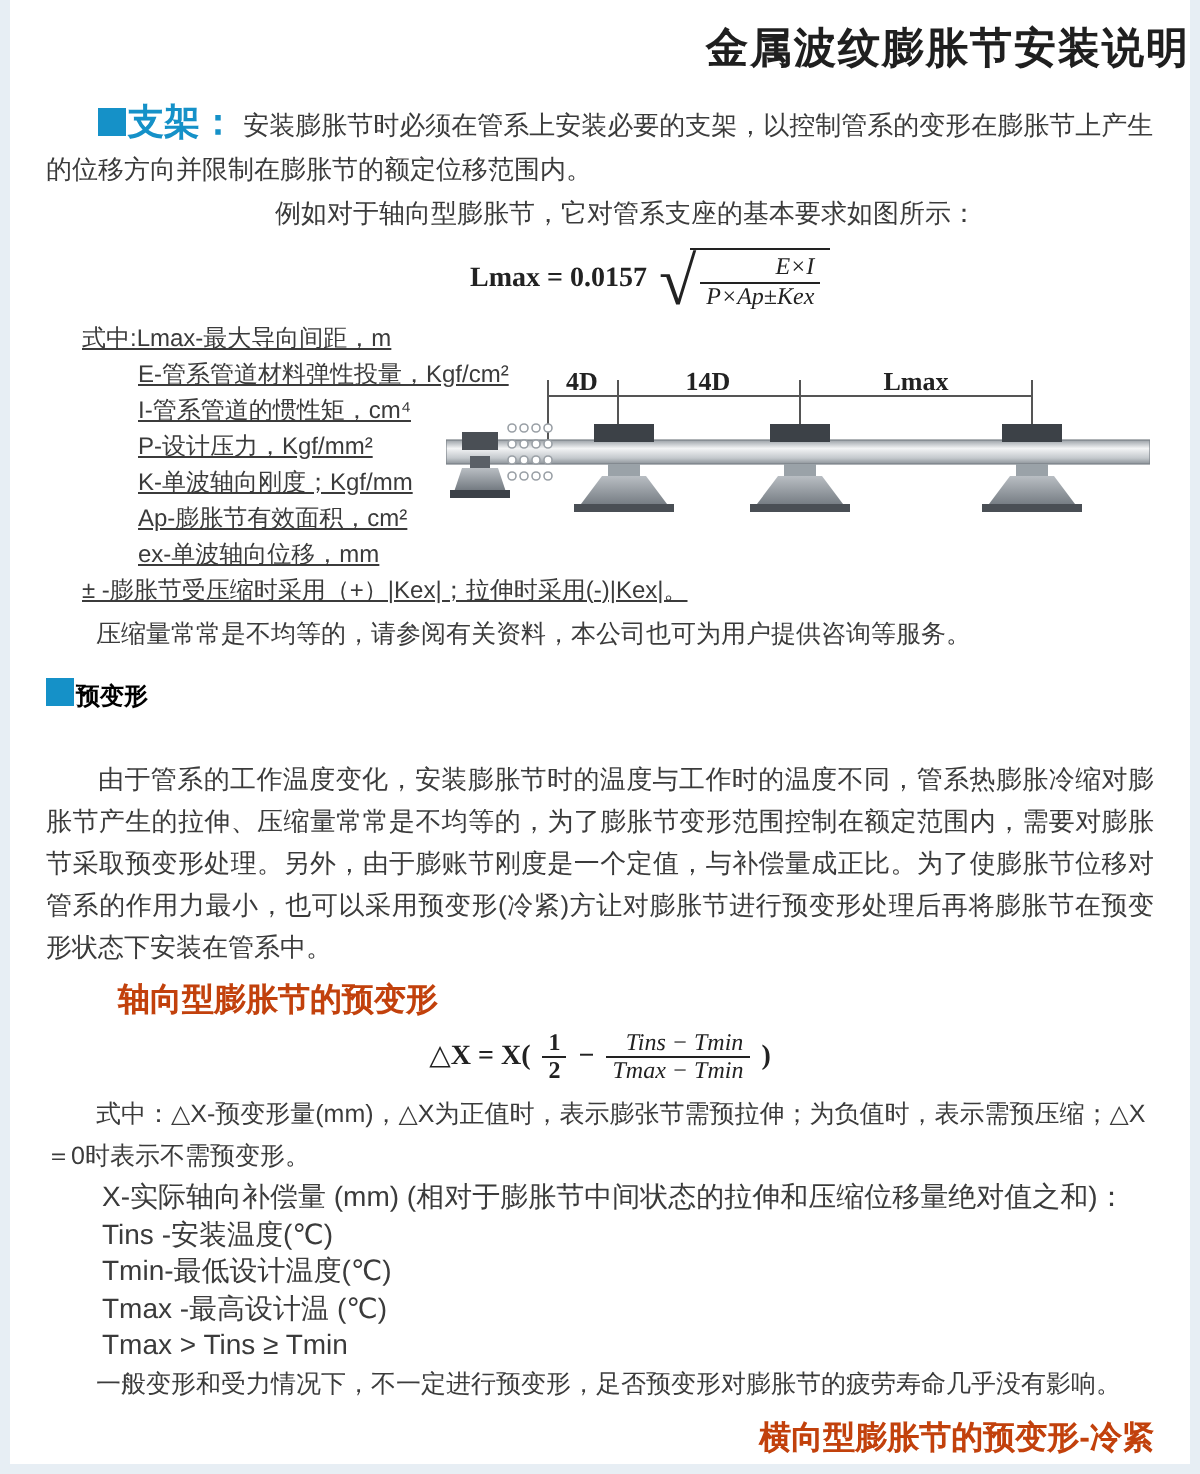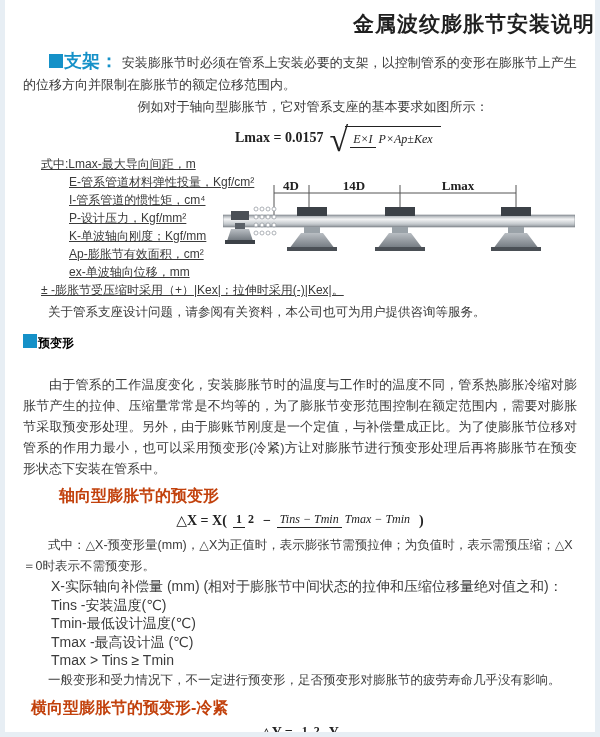--- a/index.html
+++ b/index.html
@@ -28,31 +28,31 @@
   .indent{text-indent:2em;}
   .content{padding:0 18px;}
   .sq{
     display:inline-block;width:14px;height:14px;
     background:#1591c8;vertical-align:-1px;margin-right:1px;
   }
   .sec-head-support{color:#1591c8;font-weight:bold;font-size:18px;}
   .sec-head-pre{color:#000000;font-weight:bold;font-size:12px;}
   .sub-head{color:#c2410c;font-weight:bold;font-size:16px;margin:6px 0 4px 0;}
   .sub-head.axial{margin-left:36px;}
-  .sub-head.lateral{margin-left:8px;}
+  .sub-head.lateral{margin-left:8px;text-align:right;}
   .para-support{margin-top:12px;line-height:22px;}
 
   
   .formula{
     font-family:"Liberation Serif","DejaVu Serif",serif;
     color:#222;font-size:14px;font-weight:bold;
     display:flex;align-items:center;gap:6px;
   }
   .formula .it{font-style:italic;font-weight:normal;}
-  .frac{display:inline-flex;flex-direction:row;text-align:right;font-size:12px;line-height:1.15;vertical-align:middle;}
+  .frac{display:inline-flex;flex-direction:column;text-align:right;font-size:12px;line-height:1.15;vertical-align:middle;}
   .frac .num{border-bottom:1.2px solid #222;padding:0 3px;}
   .frac .den{padding:0 3px;}
   .sqrt{display:inline-flex;align-items:center;}
   .sqrt-sign{font-size:34px;font-weight:400;line-height:0.8;margin-right:-3px;transform:translateY(2px);}
   .sqrt-body{border-top:1.6px solid #222;padding:2px 5px 0 5px;}
   .formula-lmax{margin:6px 0 4px 212px;}
   .formula-center{justify-content:center;margin:4px 0;}
 
   
   .defs-zone{position:relative;margin-top:4px;text-decoration:underline;}
@@ -178,21 +178,21 @@
         </g>
         <g>
           <rect x="278" y="28" width="30" height="9" fill="#3c4147"></rect>
           <rect x="285" y="48" width="16" height="8" fill="#9aa2a8"></rect>
           <polygon points="270,70 316,70 304,54 282,54" fill="url(#pedGrad)"></polygon>
           <rect x="268" y="68" width="50" height="4" fill="#4a4f55"></rect>
         </g>
       </svg>
     </div>
 
-    <p class="note-line">关于管系支座设计问题，请参阅有关资料，本公司也可为用户提供咨询等服务。</p>
+    <p class="note-line">压缩量常常是不均等的，请参阅有关资料，本公司也可为用户提供咨询等服务。</p>
 
     <p class="sec-pre-head">
       <span class="sq"></span><span class="sec-head-pre">预变形</span>
     </p>
     <p class="para-pre indent">由于管系的工作温度变化，安装膨胀节时的温度与工作时的温度不同，管系热膨胀冷缩对膨胀节产生的拉伸、压缩量常常是不均等的，为了膨胀节变形范围控制在额定范围内，需要对膨胀节采取预变形处理。另外，由于膨账节刚度是一个定值，与补偿量成正比。为了使膨胀节位移对管系的作用力最小，也可以采用预变形(冷紧)方让对膨胀节进行预变形处理后再将膨胀节在预变形状态下安装在管系中。</p>
 
     <h2 class="sub-head axial">轴向型膨胀节的预变形</h2>
 
     <div class="formula formula-center">
       <span>△X = X(</span>

